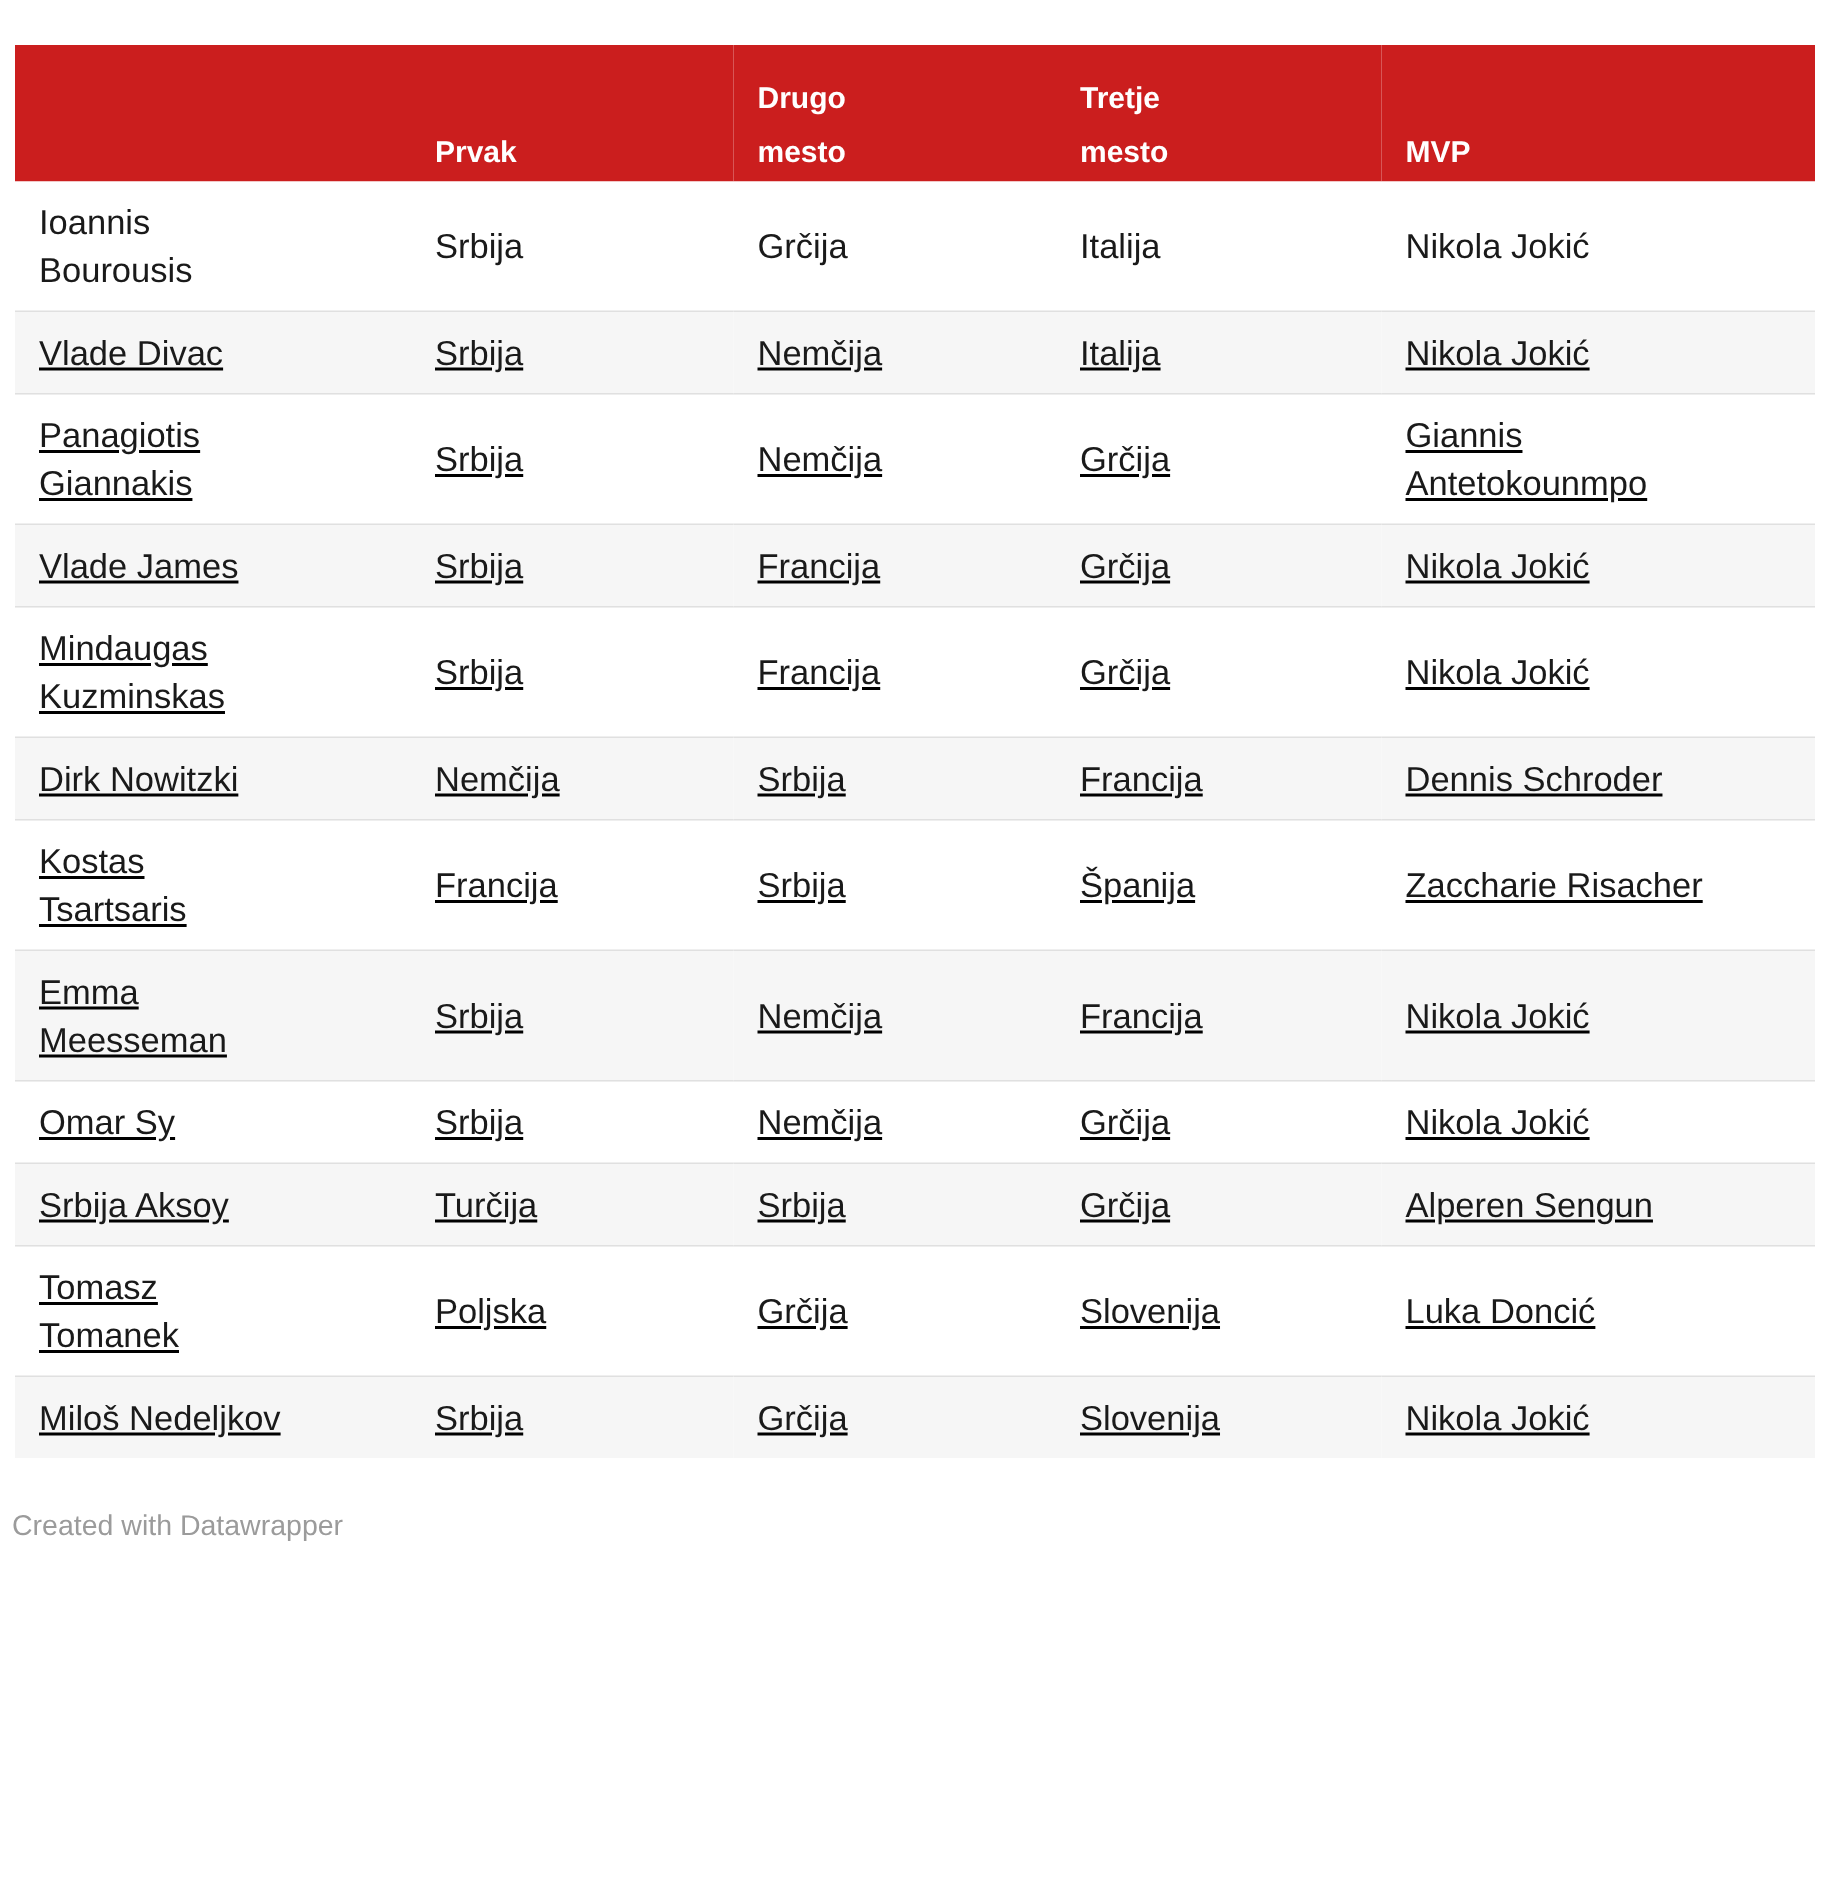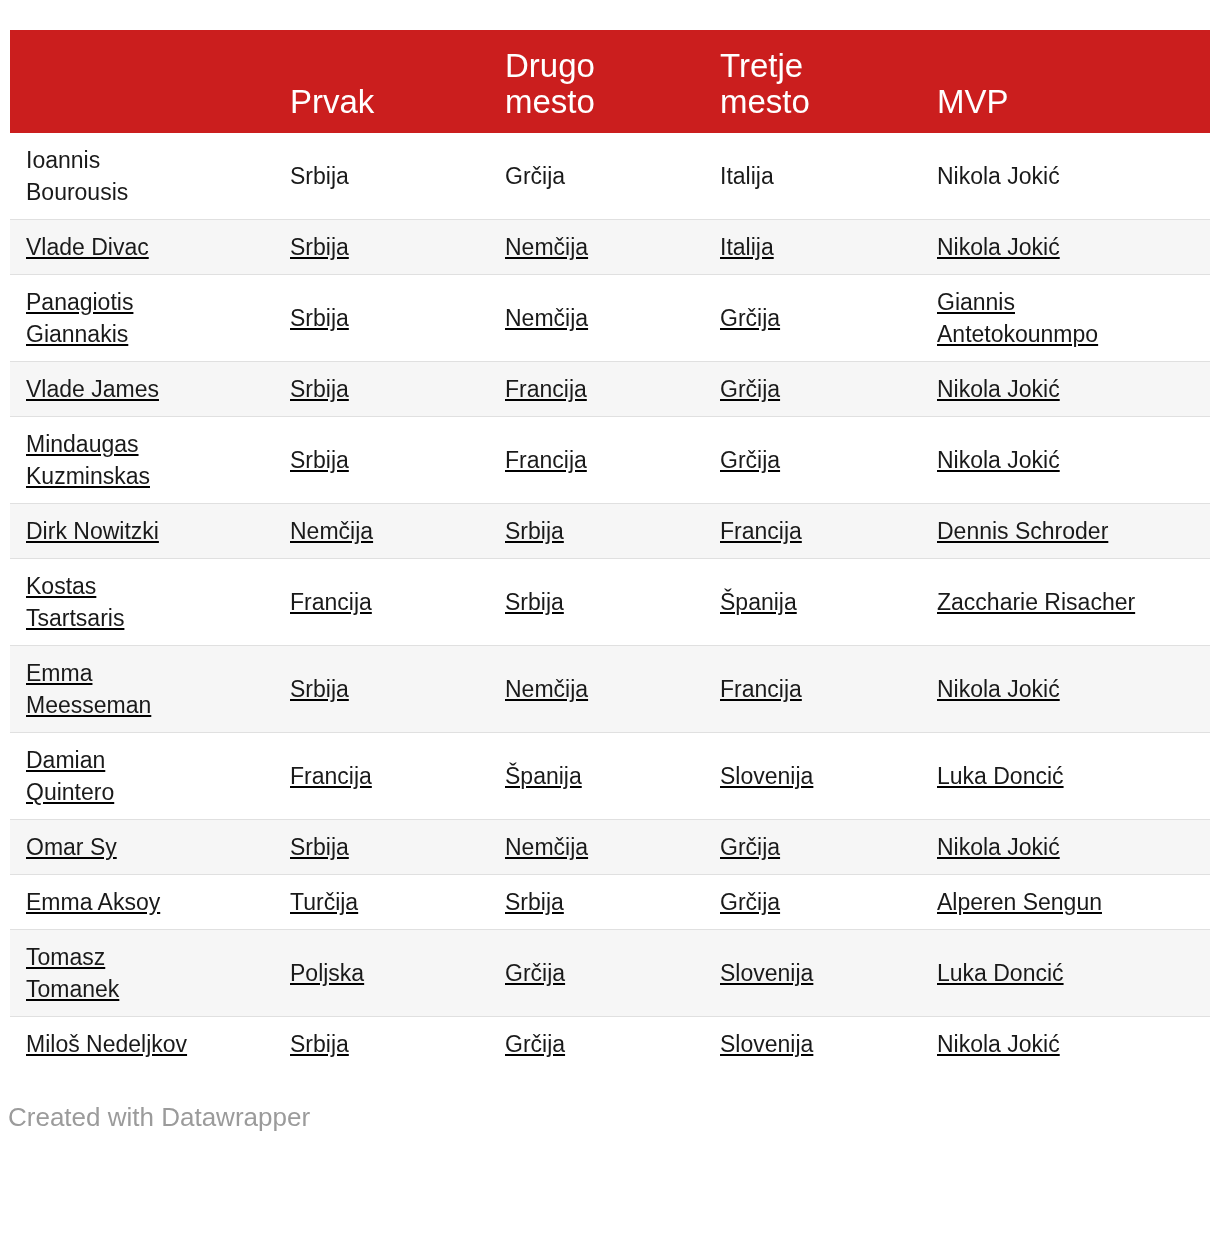--- a/index.html
+++ b/index.html
@@ -30,44 +30,44 @@
   }
   col.c-name   { width: 264px; }
   col.c-prvak  { width: 215px; }
   col.c-drugo  { width: 215px; }
   col.c-tretje { width: 217px; }
   col.c-mvp    { width: 289px; }
 
   thead th {
     background: var(--header-bg);
     color: var(--header-text);
-    font-size: 33px;
-    font-weight: normal;
+    font-size: 20px;
+    font-weight: bold;
     line-height: 36px;
     text-align: left;
     vertical-align: bottom;
-    padding: 18px 16px 13px 16px;
+    padding: 18px 16px 1px 16px;
     white-space: pre-line;
   }
   tbody tr { background: var(--page-bg); }
   tbody tr:nth-child(even) { background: var(--stripe-bg); }
   tbody tr + tr { border-top: 1px solid var(--row-border); text-decoration: underline; }
   tbody th, tbody td {
     color: var(--body-text);
     font-size: 23px;
     font-weight: normal;
     line-height: 32px;
     text-align: left;
     vertical-align: middle;
     padding: 11px 16px;
     white-space: pre-line;
   }
   .footer {
     margin: 34px 0 0 8px;
-    font-size: 26px;
+    font-size: 19px;
     line-height: 24px;
     color: var(--footer-text);
   }
   .footer a {
     color: var(--footer-text);
     text-decoration: none;
     cursor: pointer;
   }
 </style>
 </head>
@@ -151,36 +151,28 @@
     </tr>
         <tr>
       <th scope="row">Emma
 Meesseman</th>
       <td>Srbija</td>
       <td>Nemčija</td>
       <td>Francija</td>
       <td>Nikola Jokić</td>
     </tr>
         <tr>
-      <th scope="row">Damian
-Quintero</th>
-      <td>Francija</td>
-      <td>Španija</td>
-      <td>Slovenija</td>
-      <td>Luka Doncić</td>
-    </tr>
-        <tr>
       <th scope="row">Omar Sy</th>
       <td>Srbija</td>
       <td>Nemčija</td>
       <td>Grčija</td>
       <td>Nikola Jokić</td>
     </tr>
         <tr>
-      <th scope="row">Emma Aksoy</th>
+      <th scope="row">Srbija Aksoy</th>
       <td>Turčija</td>
       <td>Srbija</td>
       <td>Grčija</td>
       <td>Alperen Sengun</td>
     </tr>
         <tr>
       <th scope="row">Tomasz
 Tomanek</th>
       <td>Poljska</td>
       <td>Grčija</td>

